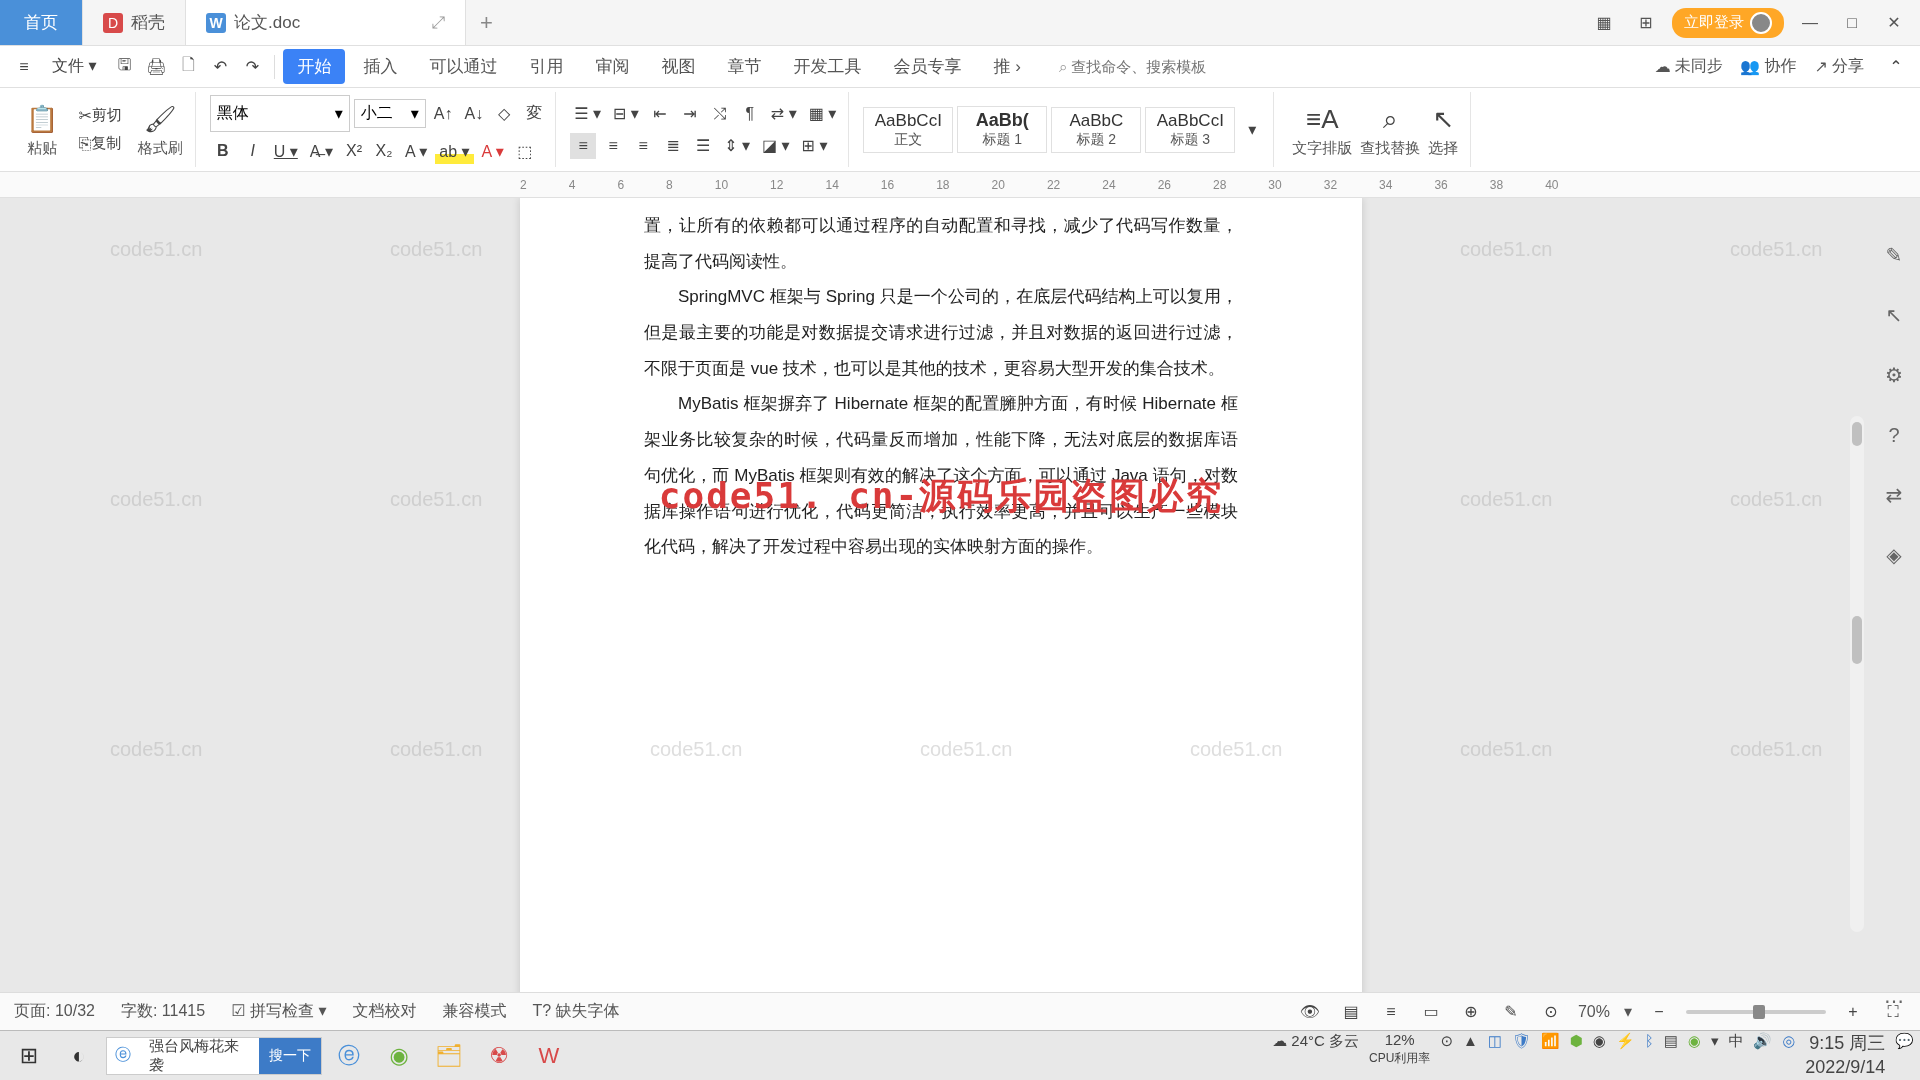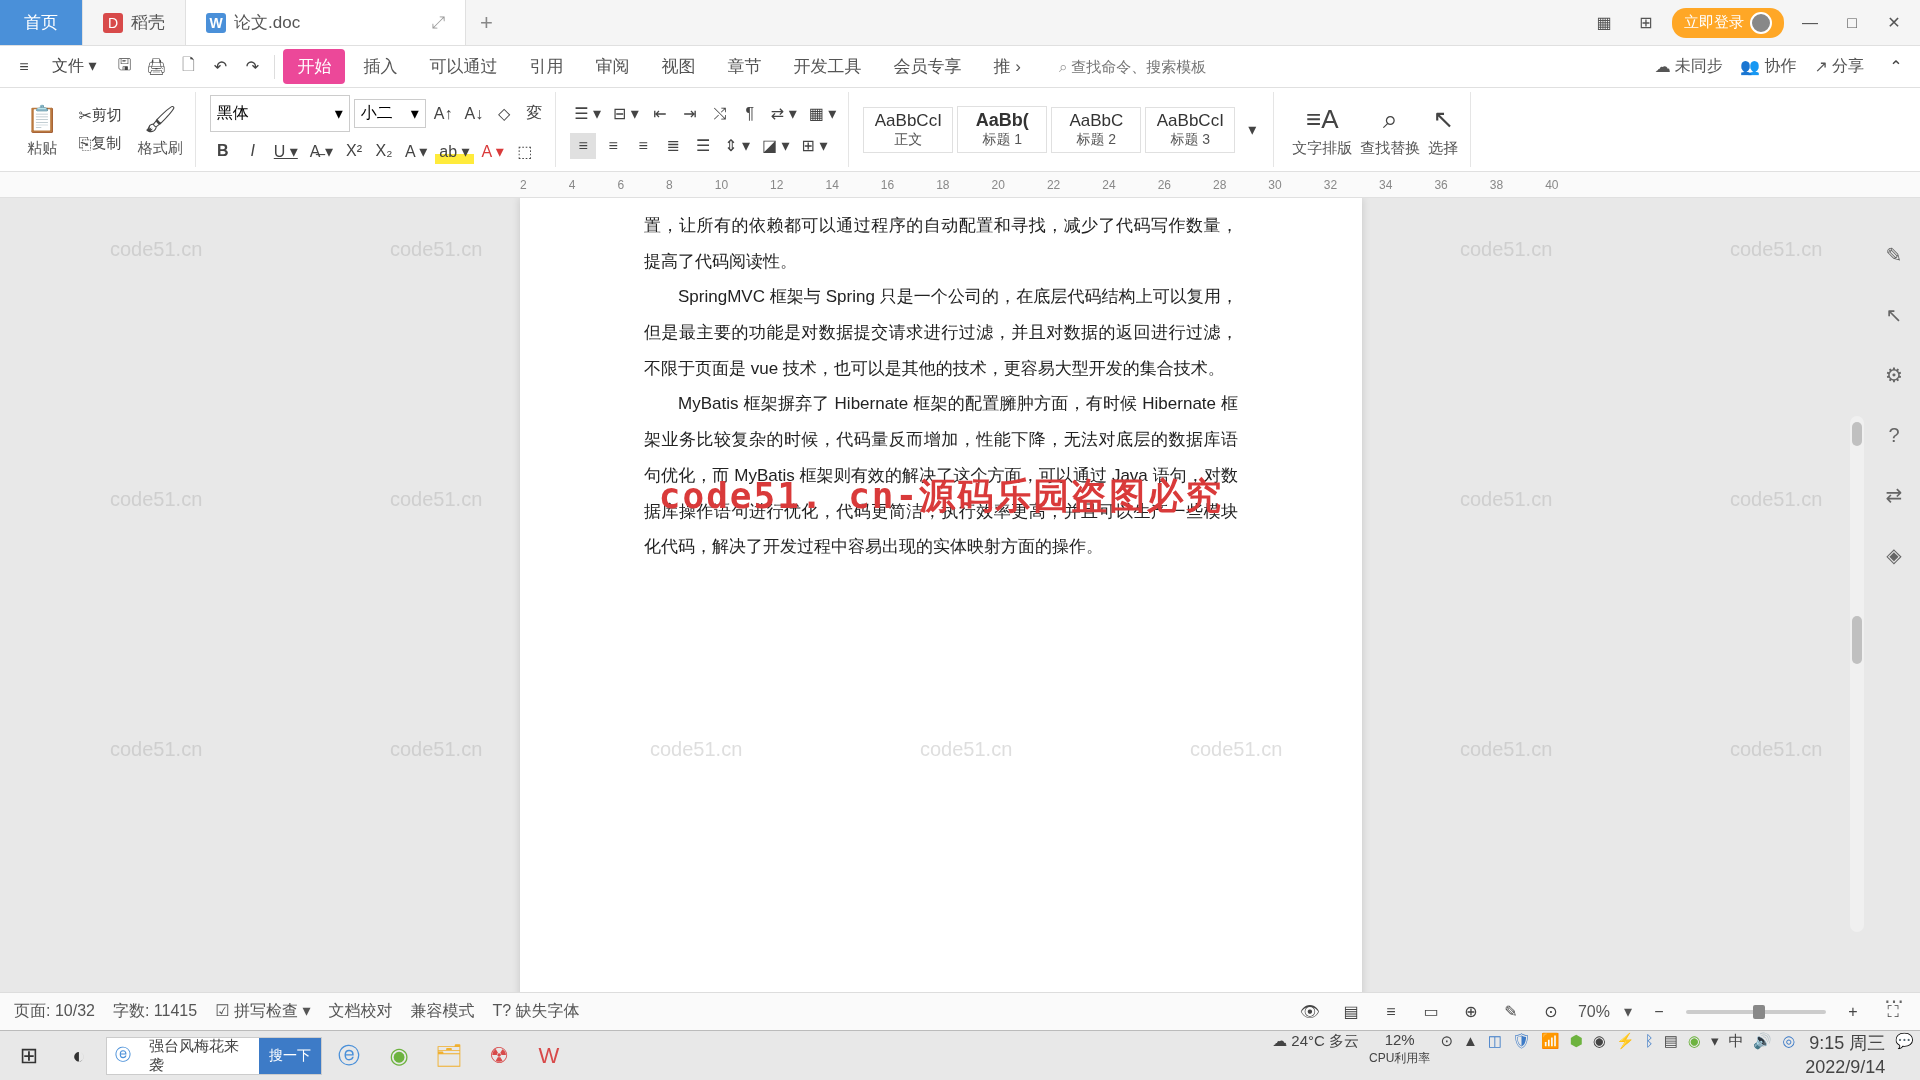--- a/index.html
+++ b/index.html
@@ -19,21 +19,21 @@
 .login-btn { background: #ffa726; color: #fff; padding: 4px 12px; border-radius: 14px; display: flex; align-items: center; gap: 6px; font-size: 15px; }
 .avatar-circ { width: 22px; height: 22px; border-radius: 50%; background: #888; border: 2px solid #fff; }
 .win-btn { width: 32px; height: 32px; display: flex; align-items: center; justify-content: center; color: #555; font-size: 16px; cursor: pointer; }
 
 
 .menu-row { height: 42px; display: flex; align-items: center; border-bottom: 1px solid #e0e0e0; padding: 0 10px; gap: 4px; }
 .menu-icon-btn { width: 28px; height: 28px; display: flex; align-items: center; justify-content: center; color: #444; cursor: pointer; }
 .menu-dropdown { font-size: 16px; color: #444; padding: 4px 10px; cursor: pointer; }
 .menu-sep { width: 1px; height: 24px; background: #ddd; margin: 0 4px; }
 .menu-tab { font-size: 17px; color: #555; padding: 6px 14px; cursor: pointer; }
-.menu-tab.active { background: #ec4899; color: #fff; border-radius: 4px; }
+.menu-tab.active { background: #3b82f6; color: #fff; border-radius: 4px; }
 .menu-search { display: flex; align-items: center; gap: 4px; font-size: 15px; color: #999; margin-left: 20px; }
 .menu-search input { border: none; outline: none; width: 80px; font-size: 15px; color: #444; }
 .menu-right { margin-left: auto; display: flex; align-items: center; gap: 18px; font-size: 16px; color: #555; }
 .menu-right-item { display: flex; align-items: center; gap: 4px; cursor: pointer; }
 
 
 .toolbar { height: 84px; display: flex; align-items: stretch; border-bottom: 1px solid #e0e0e0; padding: 4px 10px; gap: 6px; }
 .tb-group { display: flex; flex-direction: column; justify-content: center; border-right: 1px solid #e5e5e5; padding: 0 8px; }
 .tb-col { display: flex; flex-direction: column; align-items: center; justify-content: center; gap: 2px; padding: 0 4px; }
 .tb-row { display: flex; align-items: center; gap: 4px; }
@@ -61,21 +61,21 @@
 
 .right-sidebar { position: absolute; right: 0; top: 218px; width: 52px; display: flex; flex-direction: column; align-items: center; gap: 26px; padding-top: 20px; }
 .rs-btn { width: 34px; height: 34px; display: flex; align-items: center; justify-content: center; color: #666; cursor: pointer; font-size: 20px; }
 
 
 .vscroll { position: absolute; right: 56px; top: 218px; bottom: 60px; width: 14px; background: #f0f0f0; border-radius: 7px; }
 .vscroll-thumb { position: absolute; top: 6px; width: 10px; left: 2px; height: 24px; background: #c0c0c0; border-radius: 5px; }
 .vscroll-thumb2 { position: absolute; top: 200px; width: 10px; left: 2px; height: 48px; background: #c0c0c0; border-radius: 5px; }
 
 
-.status-bar { height: 38px; background: #fafafa; border-top: 1px solid #ddd; display: flex; align-items: center; padding: 0 14px; font-size: 16px; color: #555; gap: 18px; }
+.status-bar { height: 38px; background: #fafafa; border-top: 1px solid #ddd; display: flex; align-items: center; padding: 0 14px; font-size: 16px; color: #555; gap: 26px; }
 .status-right { margin-left: auto; display: flex; align-items: center; gap: 14px; }
 .zoom-slider { width: 140px; height: 4px; background: #ccc; position: relative; border-radius: 2px; }
 .zoom-thumb { position: absolute; left: 48%; top: -5px; width: 12px; height: 14px; background: #888; border-radius: 2px; }
 
 
 .taskbar { height: 50px; background: #e8e8e8; border-top: 1px solid #bbb; display: flex; align-items: center; padding: 0 6px; gap: 4px; }
 .tb-item { height: 40px; min-width: 46px; display: flex; align-items: center; justify-content: center; cursor: pointer; font-size: 22px; color: #333; }
 .tb-search { display: flex; align-items: center; height: 38px; background: #fff; border: 1px solid #ccc; }
 .tb-search-text { padding: 0 10px; font-size: 15px; color: #444; width: 120px; }
 .tb-search-btn { background: #3d7bc7; color: #fff; padding: 0 10px; height: 100%; display: flex; align-items: center; font-size: 14px; }

